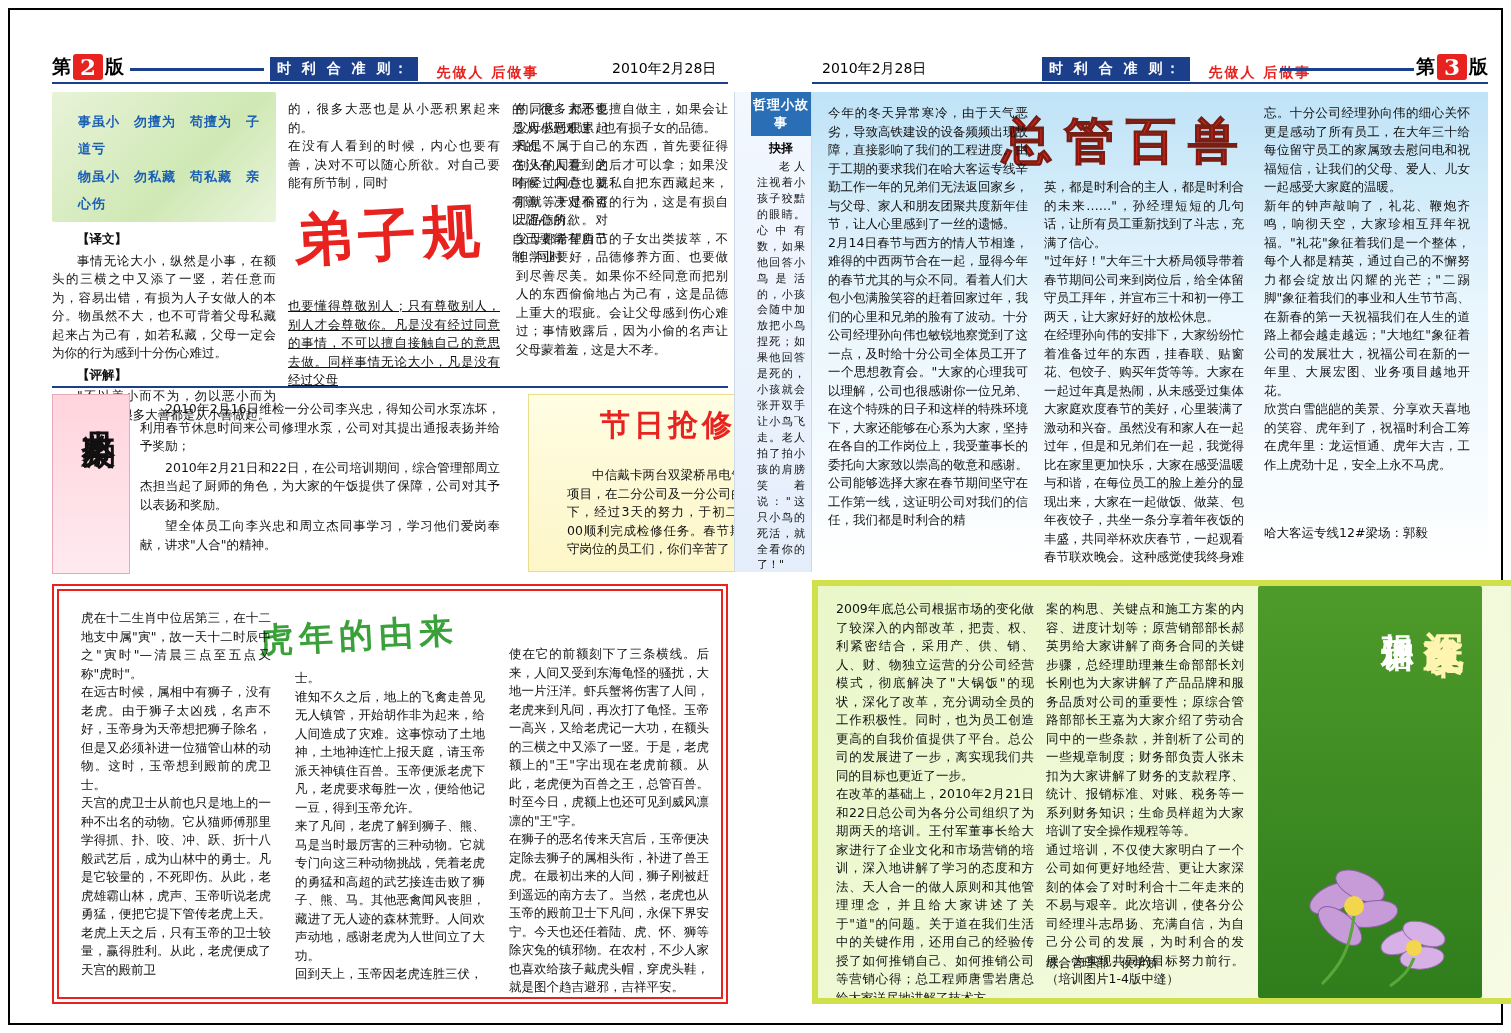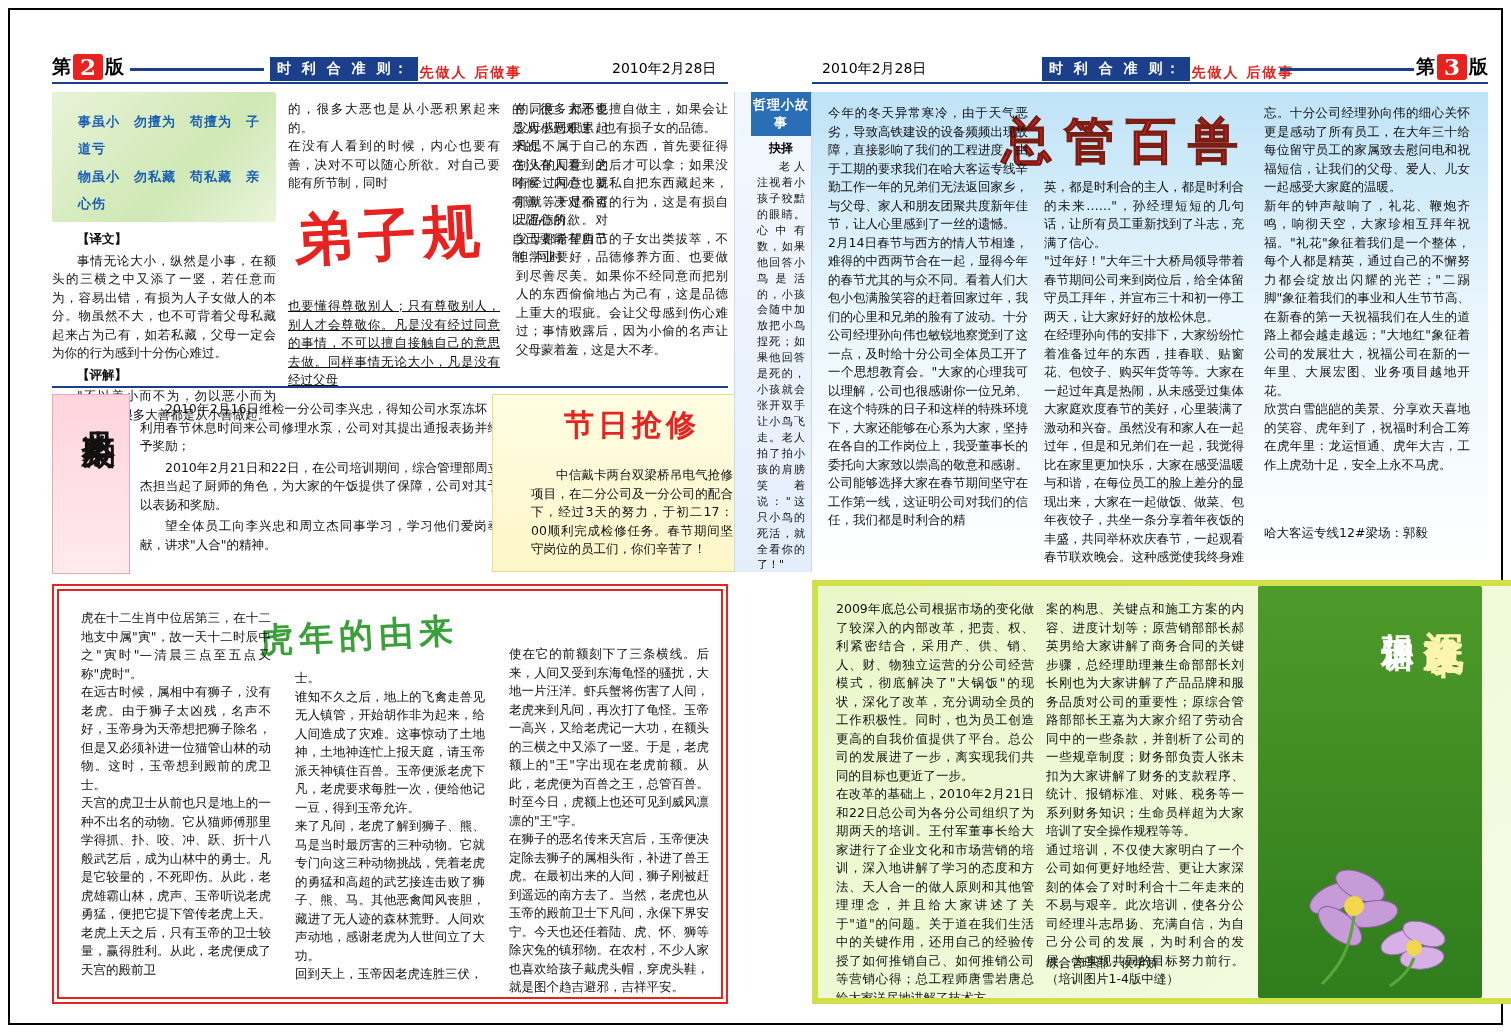--- a/index.html
+++ b/index.html
@@ -5,21 +5,21 @@
   html,body{margin:0;padding:0;background:#ffffff;}
   body{width:1511px;height:1033px;font-family:"DejaVu Sans","Liberation Sans",sans-serif;color:#000;}
   .page{position:relative;width:1511px;height:1033px;overflow:hidden;background:#fff;}
   .frame{position:absolute;left:8px;top:8px;width:1495px;height:1017px;border:2px solid #000;box-sizing:border-box;}
   .spread{position:absolute;left:12px;top:12px;width:1487px;height:1009px;box-sizing:border-box;}
   
   .hdr{position:absolute;height:30px;display:flex;align-items:center;}
   .pagenum{font-family:"DejaVu Serif","Liberation Serif",serif;font-size:19px;font-weight:bold;display:flex;align-items:center;gap:2px;}
   .pagenum .big{display:inline-block;background:#e8231f;color:#fff;font-size:23px;line-height:26px;padding:0 7px;border-radius:3px;}
   .ruleline{position:absolute;height:3px;background:#1b3f8b;}
-  .sloganbox{display:flex;align-items:center;gap:2px;font-size:14px;font-weight:bold;}
+  .sloganbox{display:flex;align-items:center;gap:19px;font-size:14px;font-weight:bold;}
   .sloganbox .lbl{background:#1b3f8b;color:#fff;padding:3px 7px;letter-spacing:3px;}
   .sloganbox .txt{color:#e8231f;letter-spacing:2px;margin-top:8px;}
   .datetxt{font-size:14px;color:#000;}
   
   .col{position:absolute;font-size:12.5px;line-height:1.48;text-align:justify;color:#111;}
   .col p{margin:0 0 3px 0;text-indent:2em;}
   .vtitle{writing-mode:vertical-rl;text-orientation:upright;}
   
   .panel{position:absolute;box-sizing:border-box;overflow:hidden;padding-left:16px;}
   .brush{font-family:"DejaVu Serif","Liberation Serif",serif;font-weight:bold;}
@@ -101,21 +101,21 @@
 
     <div class="panel" style="left:40px;top:382px;width:78px;height:180px;background:linear-gradient(180deg,#ffd4dd,#ffeaf0);border:1px solid #e7a8bb;">
       <div class="brush vtitle" style="margin:8px auto 0 auto;font-size:34px;color:#111;letter-spacing:2px;text-align:center;">本月奖励</div>
     </div>
     <div class="col" style="left:128px;top:388px;width:360px;">
       <p>2010年2月16日维检一分公司李兴忠，得知公司水泵冻坏，利用春节休息时间来公司修理水泵，公司对其提出通报表扬并给予奖励；</p>
       <p>2010年2月21日和22日，在公司培训期间，综合管理部周立杰担当起了厨师的角色，为大家的午饭提供了保障，公司对其予以表扬和奖励。</p>
       <p>望全体员工向李兴忠和周立杰同事学习，学习他们爱岗奉献，讲求"人合"的精神。</p>
     </div>
 
-    <div class="panel" style="left:480px;top:382px;width:264px;height:178px;background:linear-gradient(180deg,#fffde3,#fdf6c8);border:1px solid #e8dd8d;">
+    <div class="panel" style="left:516px;top:382px;width:264px;height:178px;background:linear-gradient(180deg,#fffde3,#fdf6c8);border:1px solid #e8dd8d;">
       <div class="brush" style="text-align:center;margin-top:10px;font-size:30px;color:#e8231f;letter-spacing:4px;">节日抢修</div>
       <div class="col" style="position:static;padding:8px 10px 0 10px;">
         <p style="text-indent:2em;margin:12px;">中信戴卡两台双梁桥吊电气抢修项目，在二分公司及一分公司的配合下，经过3天的努力，于初二17：00顺利完成检修任务。春节期间坚守岗位的员工们，你们辛苦了！</p>
       </div>
     </div>
 
     <div class="panel" style="left:40px;top:572px;width:676px;height:420px;border:7px double #e8231f;background:#fff;">
       <div class="brush" style="position:absolute;left:200px;top:22px;font-size:34px;color:#3aa03a;letter-spacing:6px;transform:rotate(-3deg);">虎年的由来</div>
       <div class="col" style="left:22px;top:18px;width:190px;white-space:pre-line;">虎在十二生肖中位居第三，在十二地支中属"寅"，故一天十二时辰中之"寅时"—清晨三点至五点又称"虎时"。
 在远古时候，属相中有狮子，没有老虎。由于狮子太凶残，名声不好，玉帝身为天帝想把狮子除名，但是又必须补进一位猫管山林的动物。这时，玉帝想到殿前的虎卫士。

